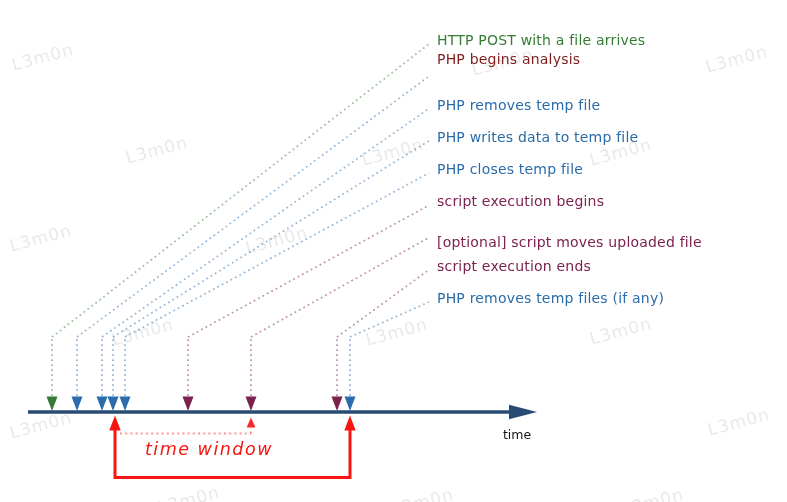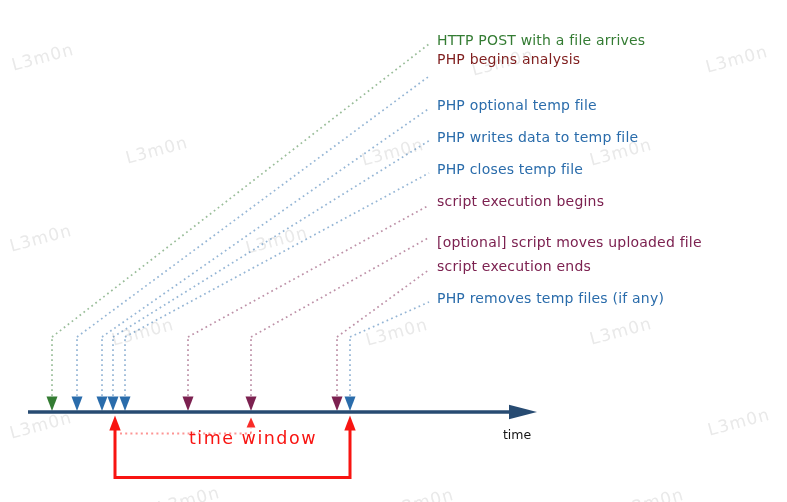--- a/index.html
+++ b/index.html
@@ -13,22 +13,22 @@
     position:absolute;font-size:17px;color:#e9e9e9;letter-spacing:1px;
     transform:rotate(-15deg);transform-origin:left center;white-space:nowrap;
     user-select:none;
   }
   #labels{position:absolute;left:0;top:0;width:100%;height:100%;z-index:3;}
   .evt{
     position:absolute;white-space:nowrap;font-size:14px;line-height:18px;
     letter-spacing:0.2px;
   }
   #time-window-label{
-    position:absolute;left:145px;top:428px;width:172px;text-align:right;
-    font-size:17.5px;letter-spacing:1.5px;z-index:4;
+    position:absolute;left:145px;top:439px;width:172px;text-align:left;
+    font-size:17.5px;letter-spacing:1.5px;z-index:4;font-style:italic;
   }
   #time-axis-label{
     position:absolute;left:493px;top:427px;width:48px;text-align:center;
     font-size:12.5px;font-weight:normal;color:#141414;z-index:4;
   }
 </style>
 </head>
 <body>
 
 <div id="stage">
@@ -85,21 +85,21 @@
       <polygon points="109.3,430.5 120.7,430.5 115,415.5" fill="#f81411"></polygon>
       <polygon points="344.3,430.5 355.7,430.5 350,415.5" fill="#f81411"></polygon>
       <line x1="120" y1="433.5" x2="251" y2="433.5" stroke="#f81411" stroke-opacity="0.45" stroke-width="1.8" stroke-dasharray="2 3.2"></line>
       <line x1="251" y1="433.5" x2="251" y2="428" stroke="#f81411" stroke-opacity="0.45" stroke-width="1.8" stroke-dasharray="2 3.2"></line>
       <polygon points="246.6,427.5 255.4,427.5 251,417.5" fill="#f81411" fill-opacity="0.9"></polygon>
     </svg>
 
   <div id="labels">
     <div class="evt" style="left: 437px; top: 31px; color: rgb(52, 124, 51); text-align: center;">HTTP POST with a file arrives</div>
     <div class="evt" style="left: 437px; top: 50px; color: #7f1d1d;">PHP begins analysis</div>
-    <div class="evt" style="left: 437px; top: 95.5px; color: rgb(42, 108, 171);">PHP optional temp file</div>
+    <div class="evt" style="left: 437px; top: 95.5px; color: rgb(42, 108, 171);">PHP removes temp file</div>
     <div class="evt" style="left: 437px; top: 160px; color: rgb(42, 108, 171);">PHP closes temp file</div>
     <div class="evt" style="left: 437px; top: 127.75px; color: rgb(42, 108, 171);">PHP writes data to temp file</div>
     <div class="evt" style="left: 437px; top: 192.25px; color: rgb(124, 33, 80);">script execution begins</div>
     <div class="evt" style="left: 437px; top: 233px; color: rgb(124, 33, 80);">[optional] script moves uploaded file</div>
     <div class="evt" style="left: 437px; top: 289px; color: rgb(42, 108, 171);">PHP removes temp files (if any)</div>
     <div class="evt" style="left: 437px; top: 256.75px; color: rgb(124, 33, 80);">script execution ends</div>
   </div>
 
   <div id="time-window-label" style="color: rgb(248, 20, 17);">time window</div>
   <div id="time-axis-label">time</div>

